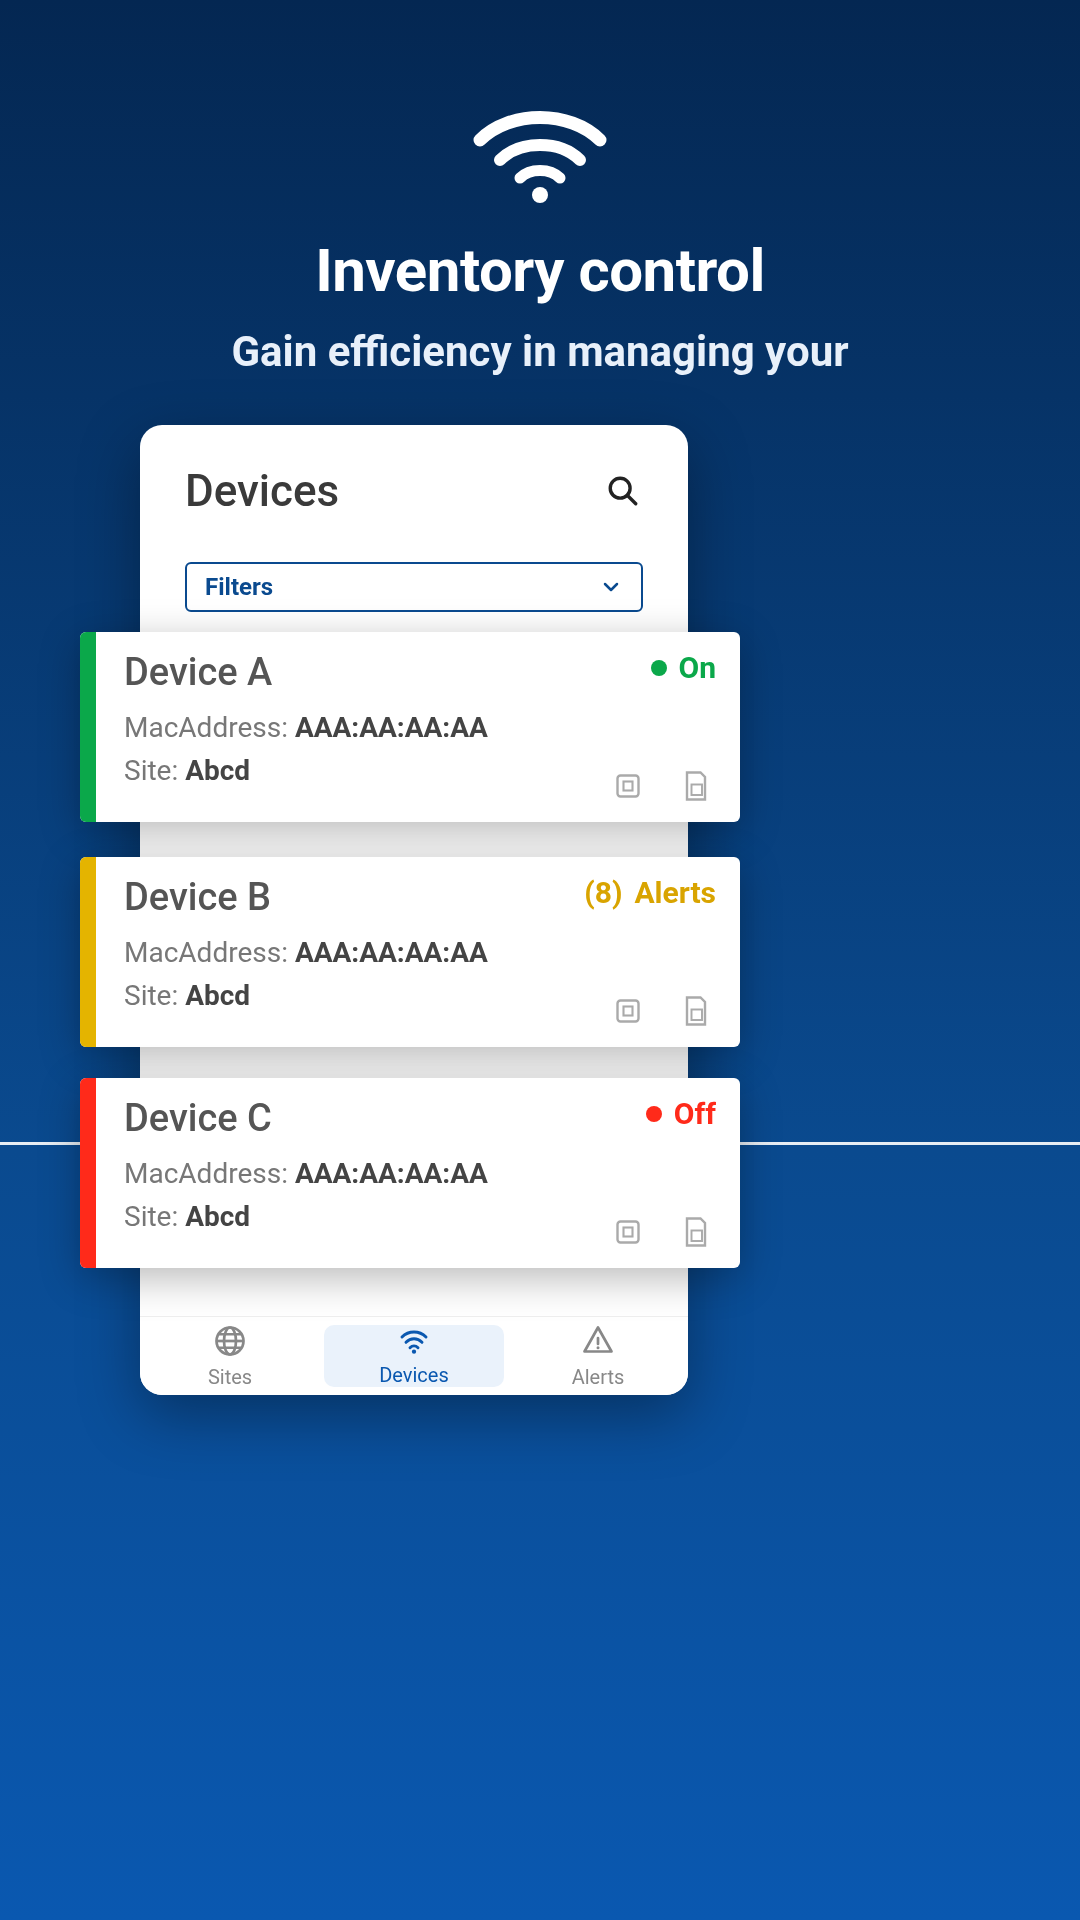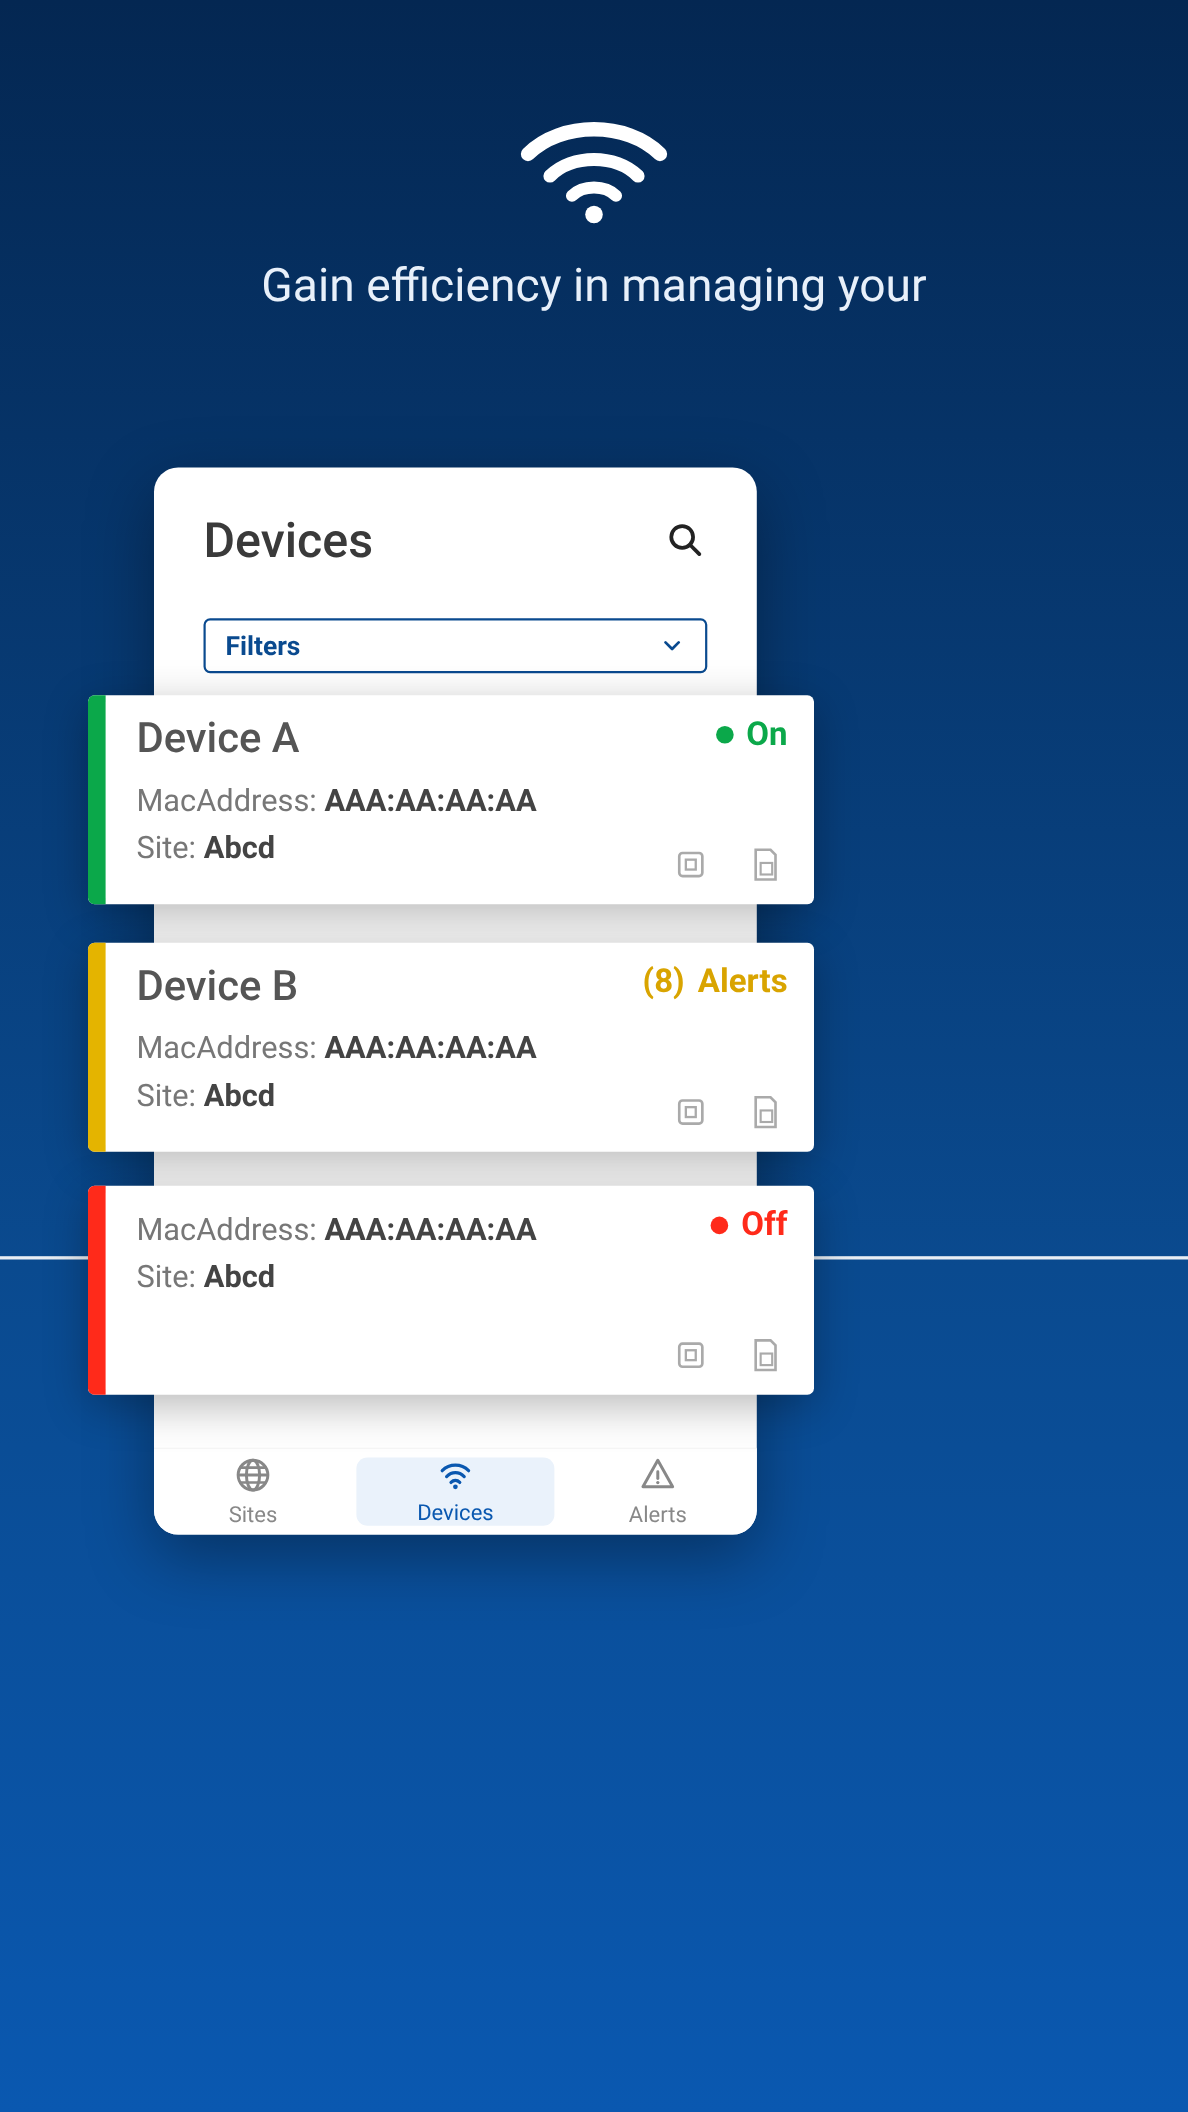--- a/index.html
+++ b/index.html
@@ -19,21 +19,21 @@
     height: 3px;
     background: rgba(255,255,255,0.9);
   }
   .hero {
     text-align: center;
     color: #fff;
     padding-top: 105px;
   }
   .hero-icon { display: flex; justify-content: center; margin-bottom: 30px; }
   .hero-title { font-size: 60px; font-weight: 700; margin-bottom: 20px; letter-spacing: -0.5px; }
-  .hero-sub { font-size: 42px; font-weight: 400; line-height: 1.25; color: #e8f0fa; }
+  .hero-sub { font-size: 42px; font-weight: 700; line-height: 1.25; color: #e8f0fa; }
   .phone {
     position: absolute;
     top: 425px;
     left: 140px;
     width: 548px;
     height: 970px;
     background: #fff;
     border-radius: 22px;
     box-shadow: 0 20px 60px rgba(0,0,0,0.35);
   }
@@ -127,20 +127,21 @@
 
 <div class="hero">
   <div class="hero-icon">
     <svg width="140" height="100" viewBox="0 0 140 100">
       <path d="M10 35 C 40 5, 100 5, 130 35" stroke="#fff" stroke-width="13" fill="none" stroke-linecap="round"></path>
       <path d="M30 55 C 50 35, 90 35, 110 55" stroke="#fff" stroke-width="12" fill="none" stroke-linecap="round"></path>
       <path d="M50 73 C 60 63, 80 63, 90 73" stroke="#fff" stroke-width="11" fill="none" stroke-linecap="round"></path>
       <circle cx="70" cy="90" r="8" fill="#fff"></circle>
     </svg>
   </div>
+  <div class="hero-title">Inventory control</div>
   <div class="hero-sub">
     <span>Gain efficiency in managing your</span><br>
   </div>
 </div>
 
 <div class="phone">
   <div class="phone-header">
     <div class="phone-title">Devices</div>
     <div class="search-btn">
       <svg width="34" height="34" viewBox="0 0 24 24">
@@ -248,20 +249,21 @@
             <rect x="9" y="11" width="7" height="7" stroke="#aaa" stroke-width="1.3" fill="none"></rect>
           </svg>
       </div>
     </div>
   </div>
 </div>
 
 <div class="card" style="top:1078px">
   <div class="card-stripe stripe-red"></div>
   <div class="card-body">
+    <div class="card-title">Device C</div>
     <div class="card-line">
       <span>MacAddress:</span>
       <b>AAA:AA:AA:AA</b>
     </div>
     <div class="card-line">
       <span>Site:</span>
       <b>Abcd</b>
     </div>
     <div class="card-status red">
       <span class="status-dot" style="background:#ff2a1a"></span>

